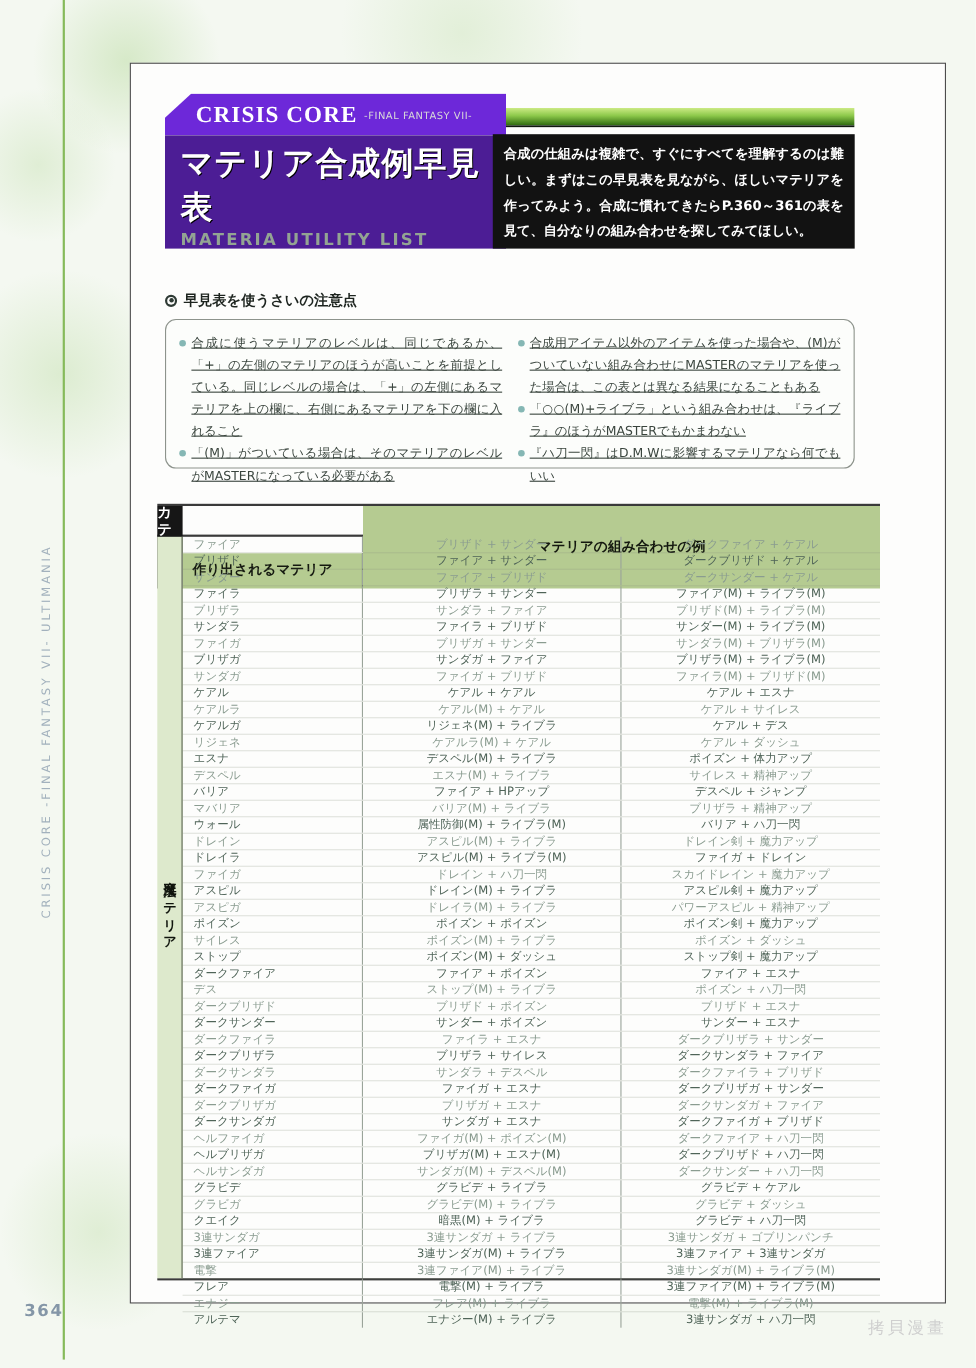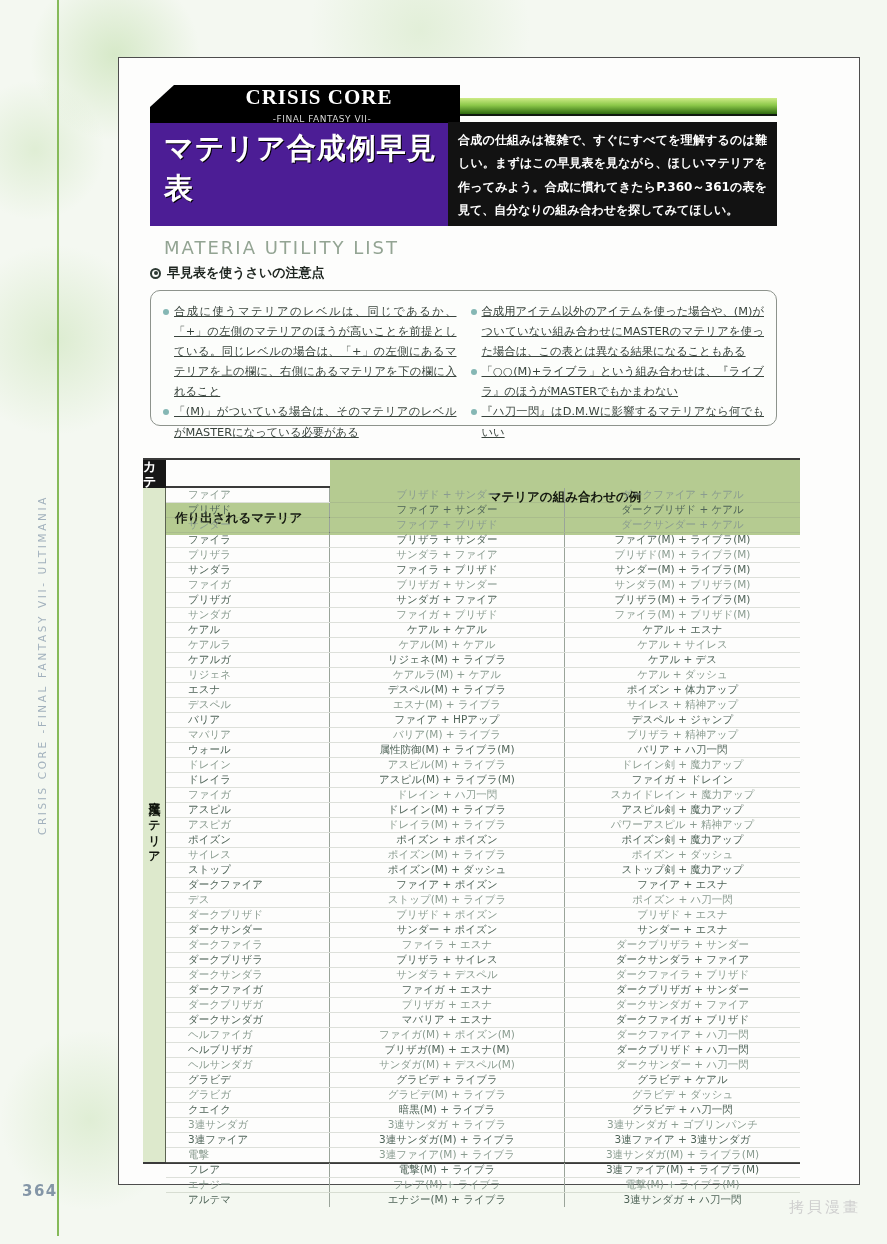--- a/index.html
+++ b/index.html
@@ -22,38 +22,38 @@
   .page-number{position:absolute;left:22px;top:1182px;color:#8496a7;font-size:15px;letter-spacing:1.5px;font-weight:600;}
   .watermark{position:absolute;right:26px;top:1198px;color:#cfcfcf;font-size:15px;letter-spacing:3px;}
   .page-frame{
     position:absolute;left:118px;top:57px;width:742px;height:1128px;
     border:1.5px solid #4d4d4d;background:#fdfdfc;box-sizing:border-box;
   }
 
   
   .banner{position:absolute;left:150px;top:85px;width:627px;height:141px;}
   .banner-topbar{
-    position:absolute;left:0;top:0;width:310px;height:38px;background:#000000;
+    position:absolute;left:0;top:0;width:310px;height:38px;background:#6d28d9;
     clip-path:polygon(24px 0,100% 0,100% 100%,0 100%,0 22px);
-    display:flex;align-items:center;padding-left:28px;box-sizing:border-box;flex-direction:column;
+    display:flex;align-items:center;padding-left:28px;box-sizing:border-box;
   }
   .brand{color:#fff;font-family:"Liberation Serif",serif;font-size:21px;letter-spacing:1px;font-weight:600;}
   .brand-sub{color:#d8d8d8;font-size:9px;margin-left:6px;letter-spacing:.5px;padding-top:4px;}
   .green-stripe{
     position:absolute;left:235px;top:13px;width:392px;height:16px;
     background:linear-gradient(to bottom,#cdeB86 0,#8cc84a 45%,#2f6a10 100%);
     clip-path:polygon(14px 0,100% 0,100% 100%,0 100%);
     border-bottom:2px solid #101810;
   }
   .banner-title-block{
     position:absolute;left:0;top:38px;width:310px;height:103px;background:#4c1d95;
     padding:6px 0 0 14px;box-sizing:border-box;
   }
   .title-jp{color:#fff;font-size:29px;font-weight:800;letter-spacing:1px;text-shadow:1px 1px 0 #000;}
-  .title-en{color:#93a493;font-size:18px;font-weight:400;letter-spacing:2px;margin-top:28px;}
+  .title-en{color:#93a493;font-size:15px;font-weight:700;letter-spacing:2px;margin-top:0;}
   .banner-desc{
     position:absolute;left:298px;top:37px;width:329px;height:104px;background:#121212;
     color:#fff;font-size:12px;line-height:1.95;font-weight:700;
     padding:7px 10px;box-sizing:border-box;text-align:justify;
   }
 
   
   .notes-heading{position:absolute;left:150px;top:264px;display:flex;align-items:center;font-size:13px;font-weight:800;color:#1d241f;}
   .fisheye-icon{
     width:11px;height:11px;border:2px solid #2e3a34;border-radius:50%;margin-right:6px;
@@ -104,21 +104,21 @@
     color:#10150d;letter-spacing:2px;
   }
   .tbody{height:674px;display:flex;flex-direction:column;flex:1;}
   .trow{
     flex:1;display:grid;grid-template-columns:164px 235px 235px;align-items:center;
     border-bottom:1px solid rgba(140,152,128,.28);font-size:10.5px;
   }
   .trow:last-child{border-bottom:none;}
   .trow.odd{color:#8a9c90;}
   .trow.even{color:#4f6458;}
-  .cell-name{padding-left:22px;border-right:1px solid #9aa49a;align-self:stretch;display:flex;align-items:center;}
+  .cell-name{padding-left:10px;border-right:1px solid #9aa49a;align-self:stretch;display:flex;align-items:center;}
   .cell-combo{text-align:center;align-self:stretch;display:flex;align-items:center;justify-content:center;}
   .cell-combo:nth-child(2){border-right:1px solid #9aa49a;}
 </style>
 </head>
 <body>
 
 <div class="green-rule"></div>
 <div class="sidebar-text">CRISIS CORE -FINAL FANTASY VII- ULTIMANIA</div>
 <div class="page-number">364</div>
 <div class="watermark">拷貝漫畫</div>
@@ -343,21 +343,21 @@
           <div class="cell-combo">ファイガ + エスナ</div>
           <div class="cell-combo">ダークブリザガ + サンダー</div>
         </div>
         <div class="trow odd">
           <div class="cell-name">ダークブリザガ</div>
           <div class="cell-combo">ブリザガ + エスナ</div>
           <div class="cell-combo">ダークサンダガ + ファイア</div>
         </div>
         <div class="trow even">
           <div class="cell-name">ダークサンダガ</div>
-          <div class="cell-combo">マバリア + エスナ</div>
+          <div class="cell-combo">サンダガ + エスナ</div>
           <div class="cell-combo">ダークファイガ + ブリザド</div>
         </div>
         <div class="trow odd">
           <div class="cell-name">ヘルファイガ</div>
           <div class="cell-combo">ファイガ(M) + ポイズン(M)</div>
           <div class="cell-combo">ダークファイア + ハ刀一閃</div>
         </div>
         <div class="trow even">
           <div class="cell-name">ヘルブリザガ</div>
           <div class="cell-combo">ブリザガ(M) + エスナ(M)</div>

